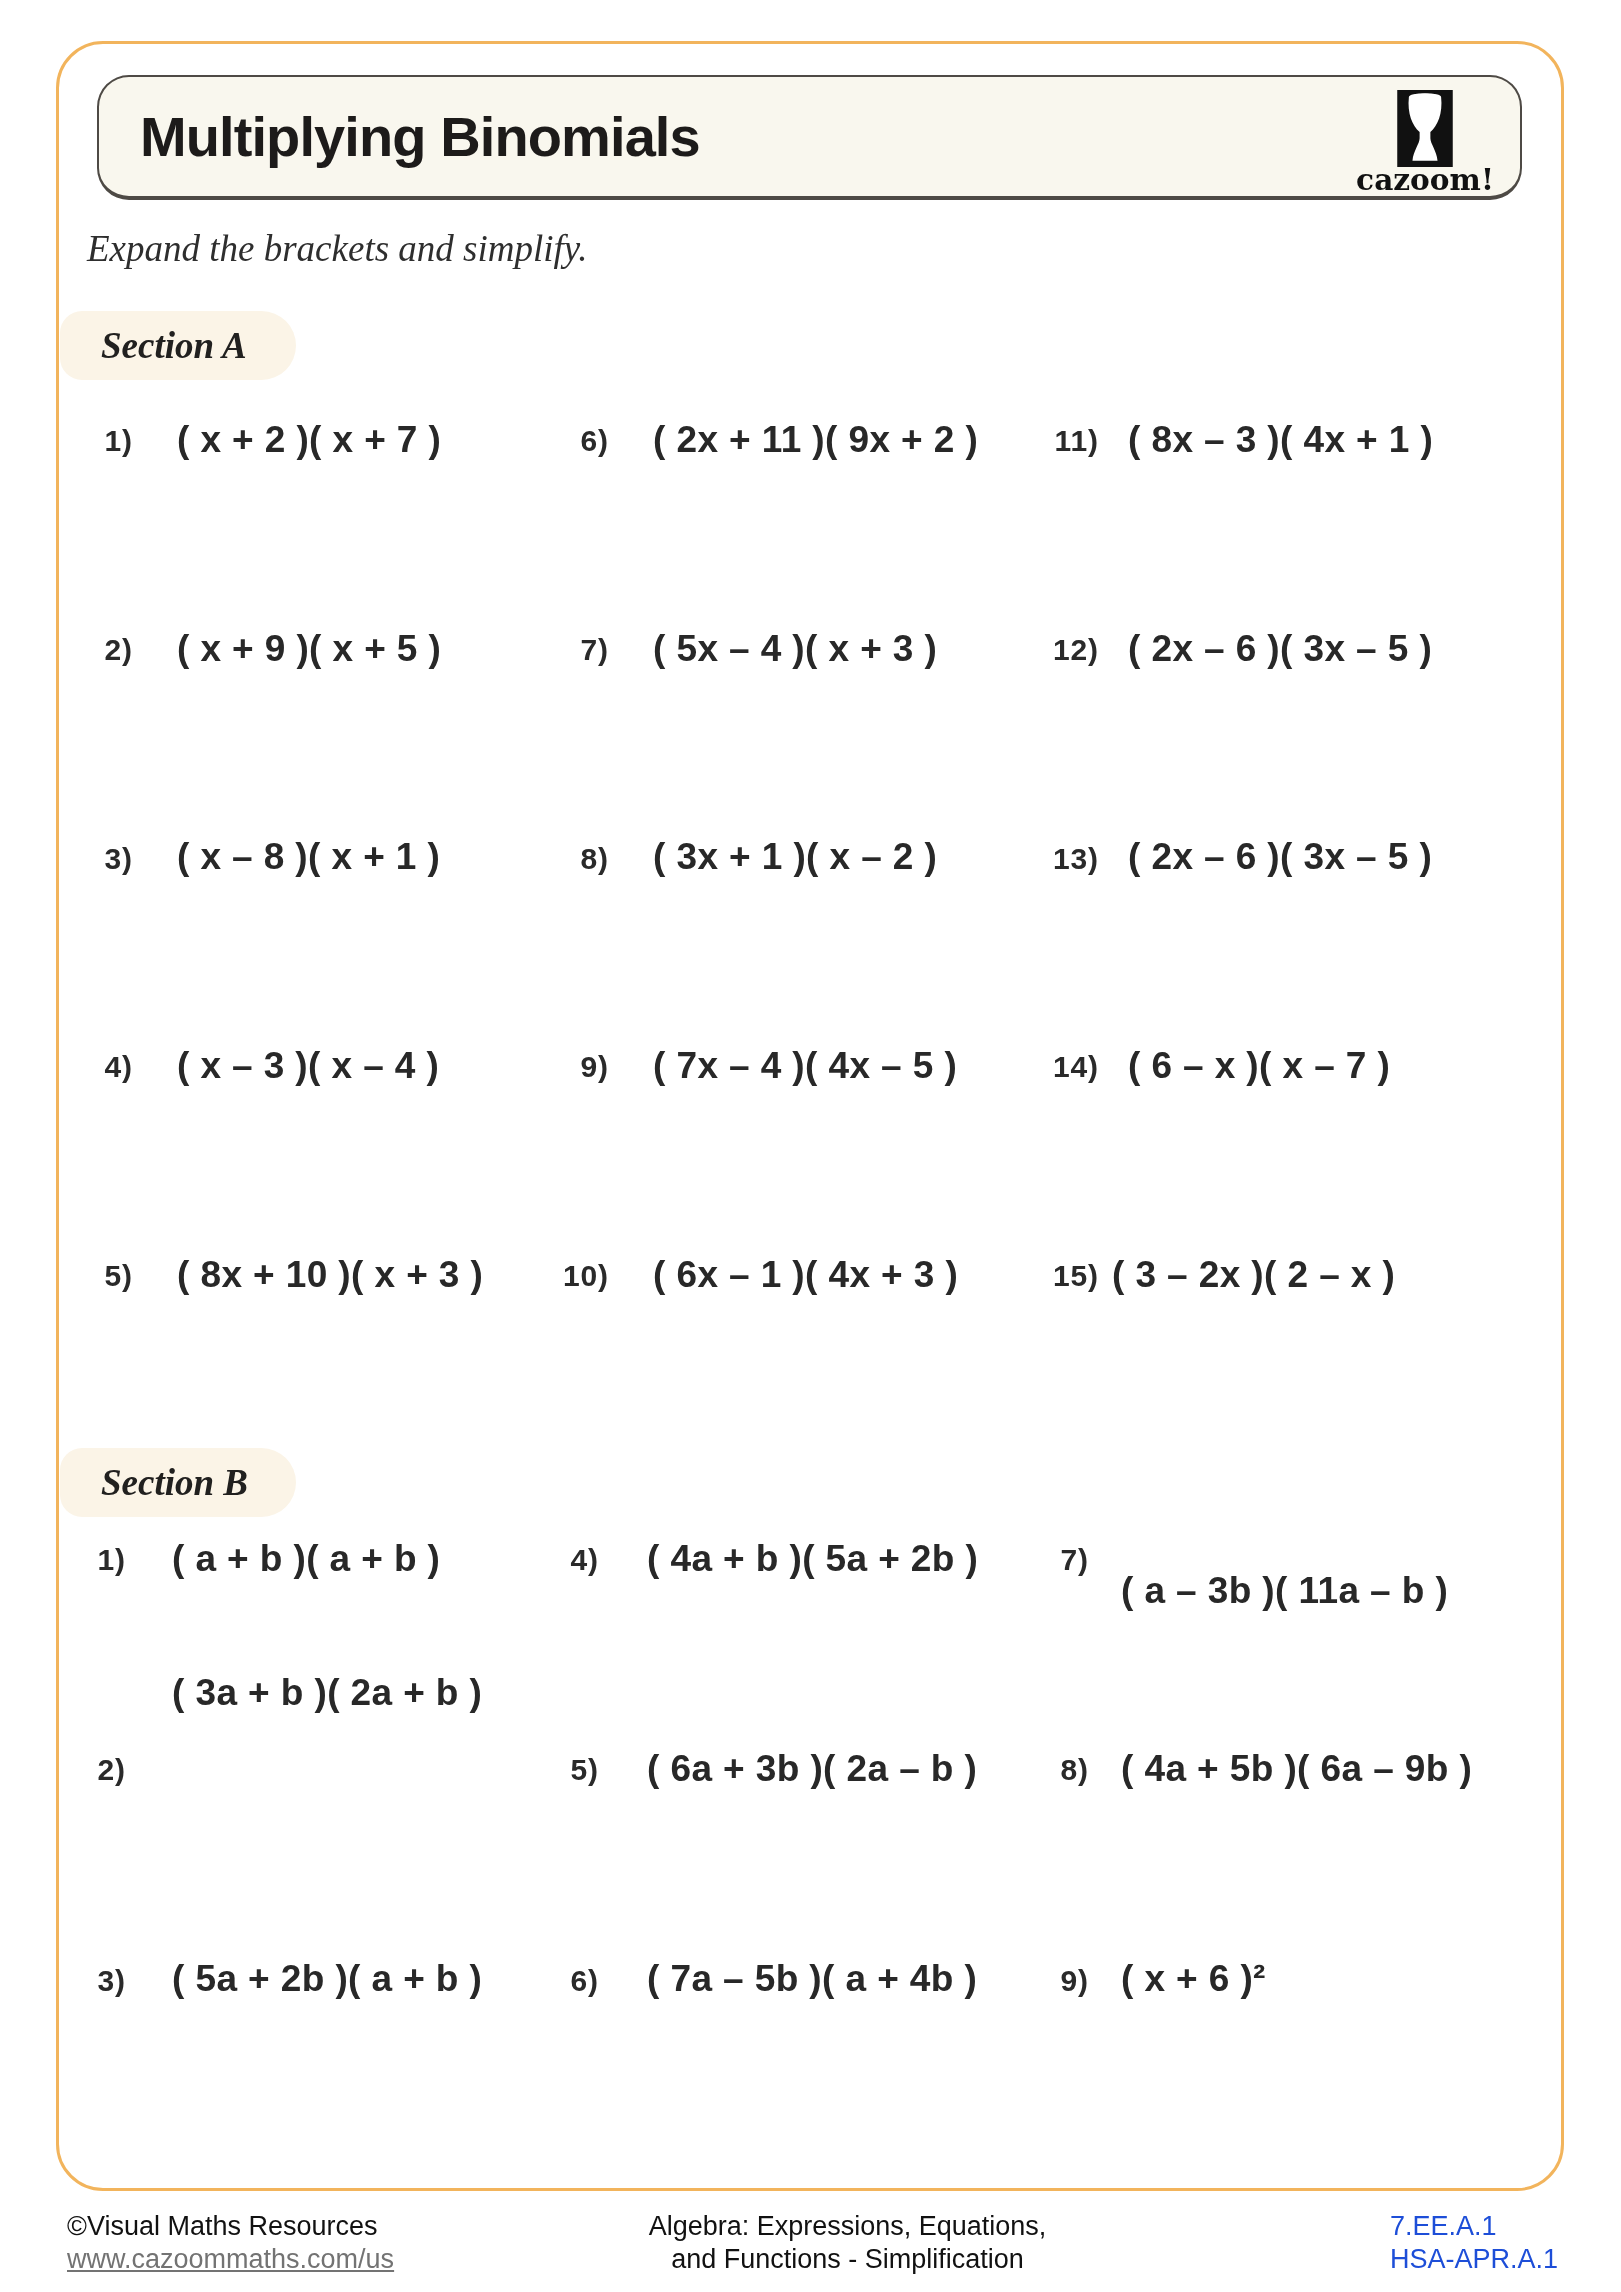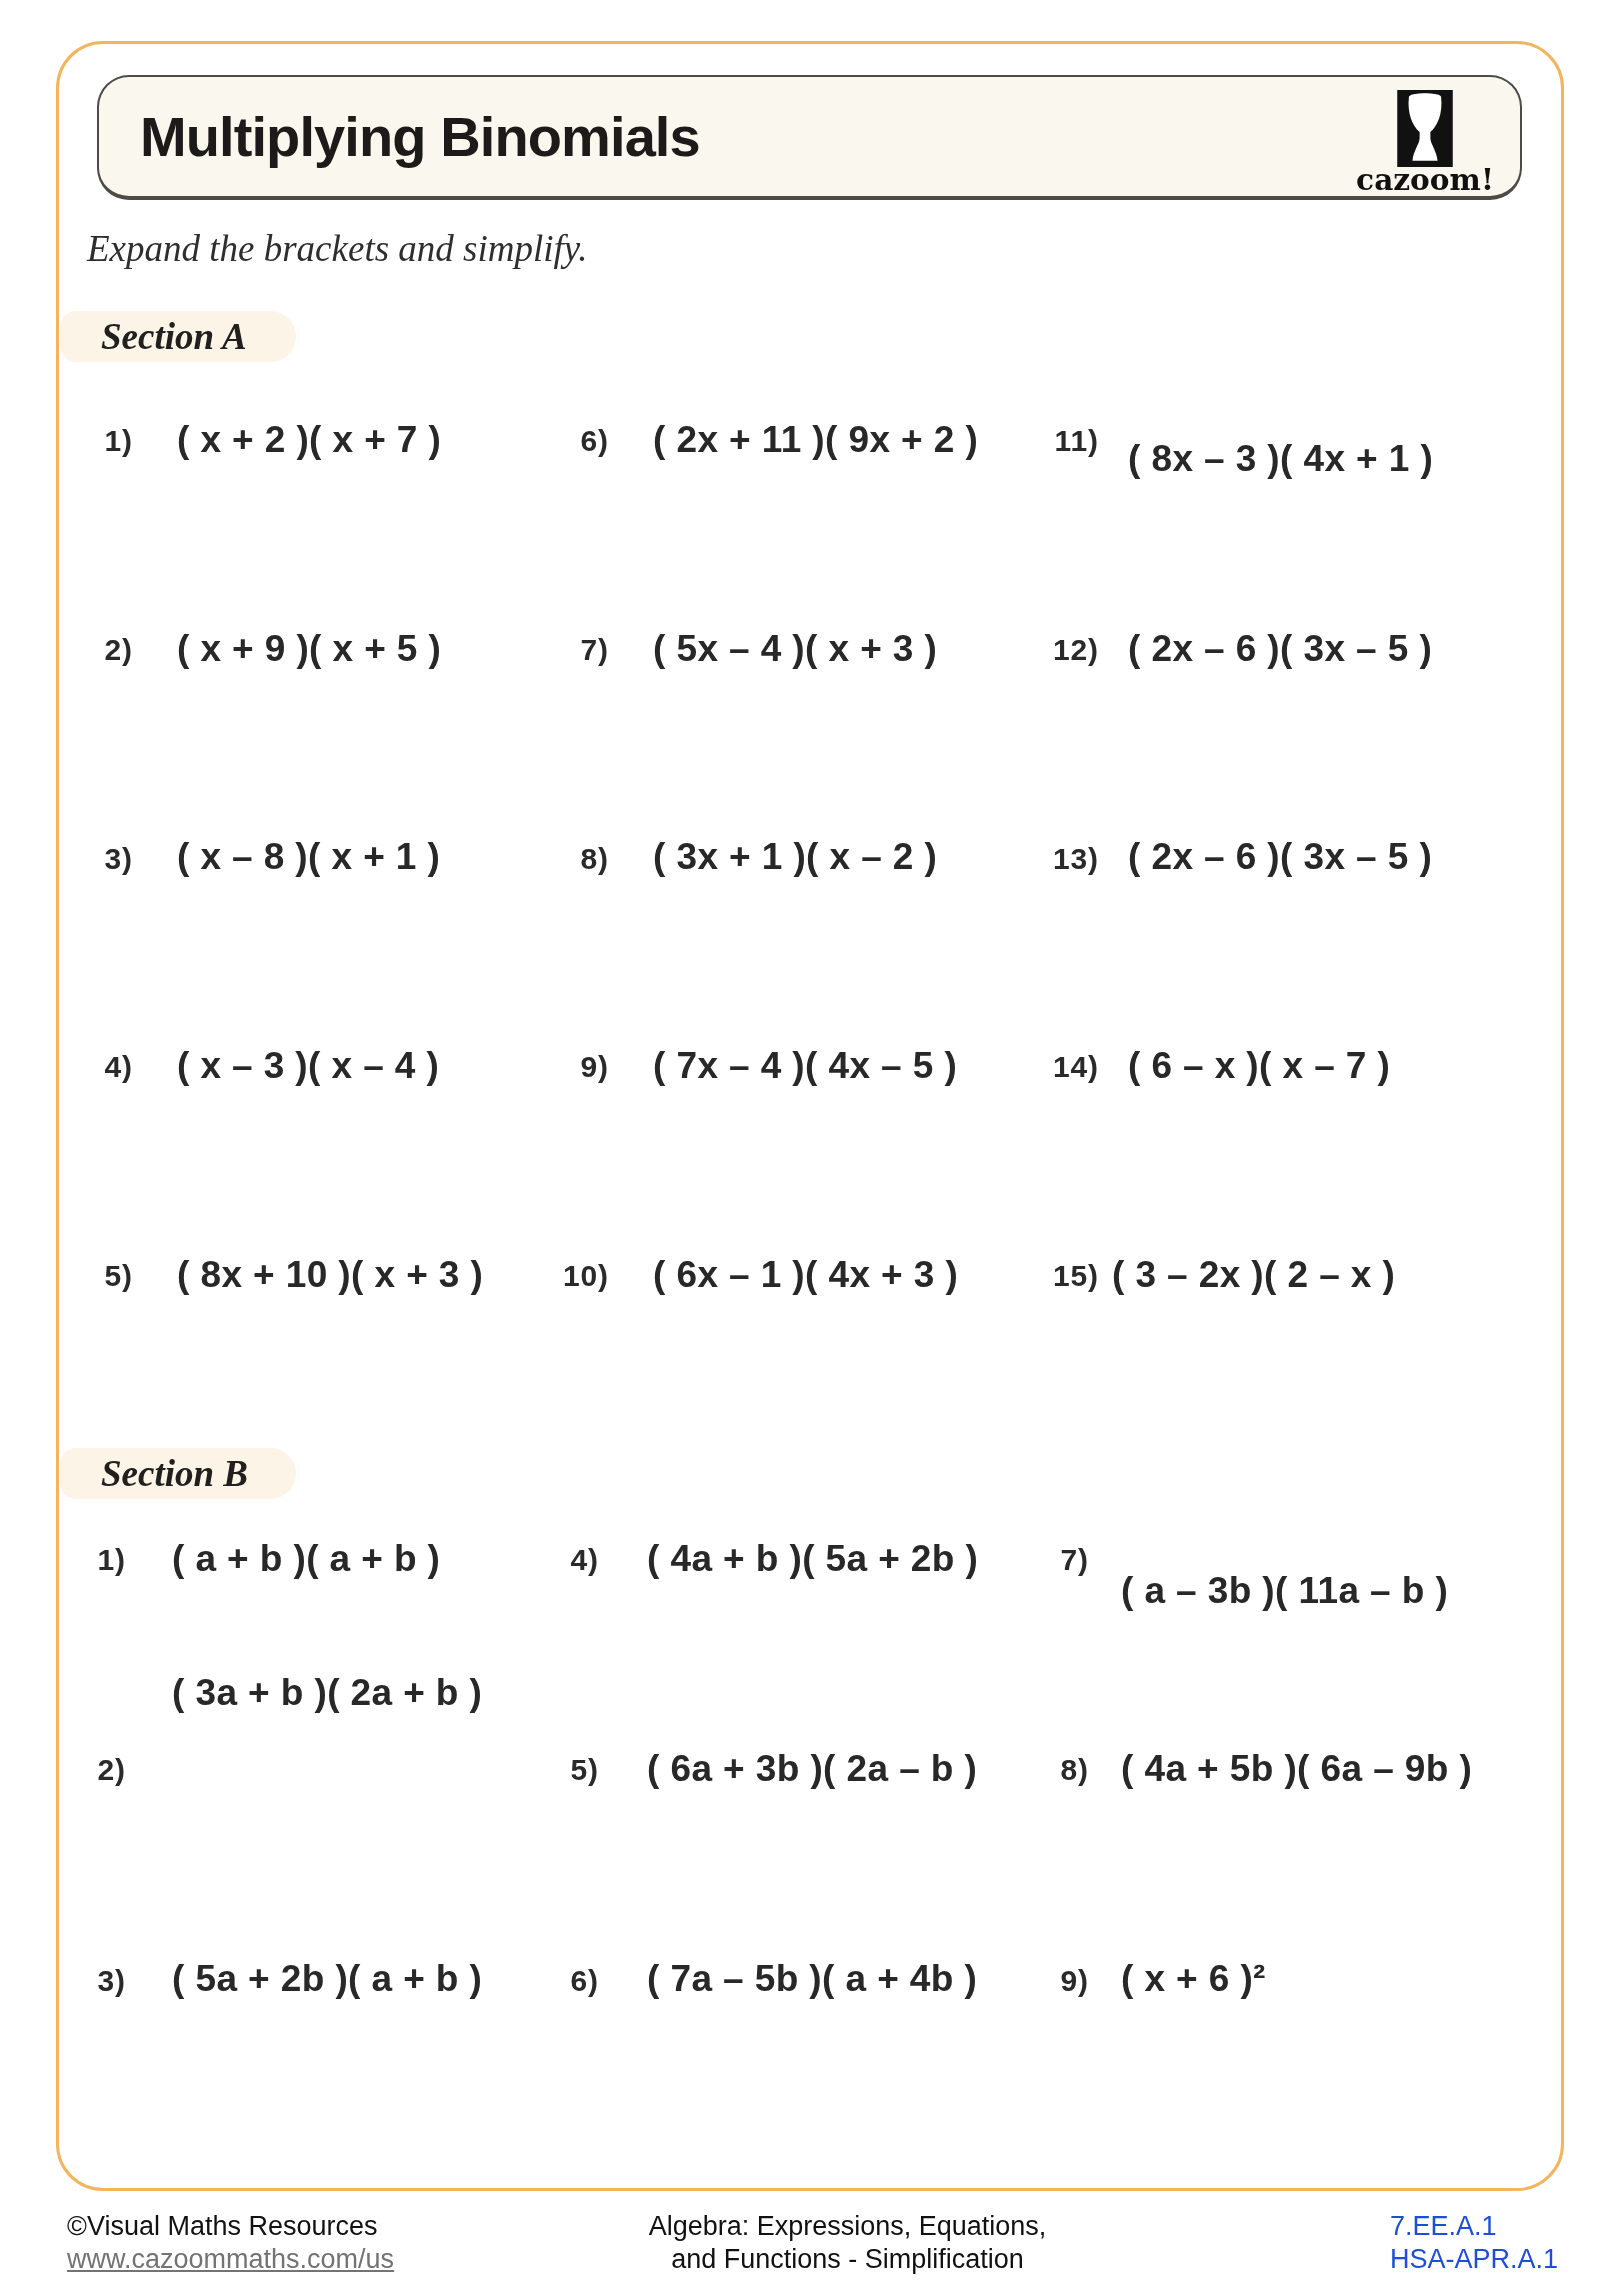--- a/index.html
+++ b/index.html
@@ -10,21 +10,21 @@
   .header-box{position:absolute;left:97px;top:75px;width:1425px;height:125px;
         background:#F9F7EE;border:2.7px solid #4E4A45;border-bottom-width:4.5px;border-radius:32px;
         display:flex;align-items:center;box-sizing:border-box;}
   .title{margin:0;padding-left:41px;font-size:56px;font-weight:bold;letter-spacing:-0.9px;color:#1D1B1A;
         font-family:"Liberation Sans",sans-serif;}
   .logo{position:absolute;right:36px;top:12.5px;width:118px;display:flex;flex-direction:column;align-items:center;}
   .logo-mark{width:56px;height:77px;display:block;}
   .logo-text{font-family:"DejaVu Serif",serif;font-weight:bold;font-size:29.6px;color:#111;line-height:1;margin-top:-1.8px;}
   .instruction{position:absolute;left:87px;top:227px;margin:0;font-family:"Liberation Serif",serif;
         font-style:italic;font-size:37px;color:#2E2E2E;}
-  .section-label{position:absolute;left:60px;width:236px;height:51px;background:#FBF4E7;
+  .section-label{position:absolute;left:60px;width:236px;height:69px;background:#FBF4E7;
         border-radius:23px 36px 36px 23px;display:flex;align-items:center;}
   .section-label span{padding-left:41px;font-family:"Liberation Serif",serif;font-style:italic;
         font-weight:bold;font-size:37px;color:#21201F;}
   #label-a{top:311px;}
   #label-b{top:1448px;}
   .pnum{position:absolute;width:81px;text-align:right;font-size:30px;font-weight:bold;color:#2A2A2A;
         letter-spacing:0.9px;line-height:1;}
   .pexpr{position:absolute;font-size:37px;font-weight:bold;color:#282828;letter-spacing:0.4px;
         line-height:1;white-space:pre;}
   .footer-left{position:absolute;left:67px;top:2210px;font-size:27px;line-height:33px;color:#111;}
@@ -80,21 +80,21 @@
       <span class="pexpr" style="left: 653px; top: 421px;">( 2x + 11 )( 9x + 2 )</span>
       <span class="pnum" style="left: 528px; top: 635px;">7)</span>
       <span class="pexpr" style="left: 653px; top: 630px;">( 5x – 4 )( x + 3 )</span>
       <span class="pnum" style="left: 528px; top: 844px;">8)</span>
       <span class="pexpr" style="left: 653px; top: 838px;">( 3x + 1 )( x – 2 )</span>
       <span class="pnum" style="left: 528px; top: 1052px;">9)</span>
       <span class="pexpr" style="left: 653px; top: 1047px;">( 7x – 4 )( 4x – 5 )</span>
       <span class="pnum" style="left: 528px; top: 1261px;">10)</span>
       <span class="pexpr" style="left: 653px; top: 1256px;">( 6x – 1 )( 4x + 3 )</span>
       <span class="pnum" style="left: 1018px; top: 426px;">11)</span>
-      <span class="pexpr" style="left: 1128px; top: 440px;">( 8x – 3 )( 4x + 1 )</span>
+      <span class="pexpr" style="left: 1128px; top: 421px;">( 8x – 3 )( 4x + 1 )</span>
       <span class="pnum" style="left: 1018px; top: 635px;">12)</span>
       <span class="pexpr" style="left: 1128px; top: 630px;">( 2x – 6 )( 3x – 5 )</span>
       <span class="pnum" style="left: 1018px; top: 844px;">13)</span>
       <span class="pexpr" style="left: 1128px; top: 838px;">( 2x – 6 )( 3x – 5 )</span>
       <span class="pnum" style="left: 1018px; top: 1052px;">14)</span>
       <span class="pexpr" style="left: 1128px; top: 1047px;">( 6 – x )( x – 7 )</span>
       <span class="pnum" style="left: 1018px; top: 1261px;">15)</span>
       <span class="pexpr" style="left: 1112px; top: 1256px;">( 3 – 2x )( 2 – x )</span>
       <span class="pnum" style="left: 45px; top: 1545px;">1)</span>
       <span class="pexpr" style="left: 172px; top: 1540px;">( a + b )( a + b )</span>

